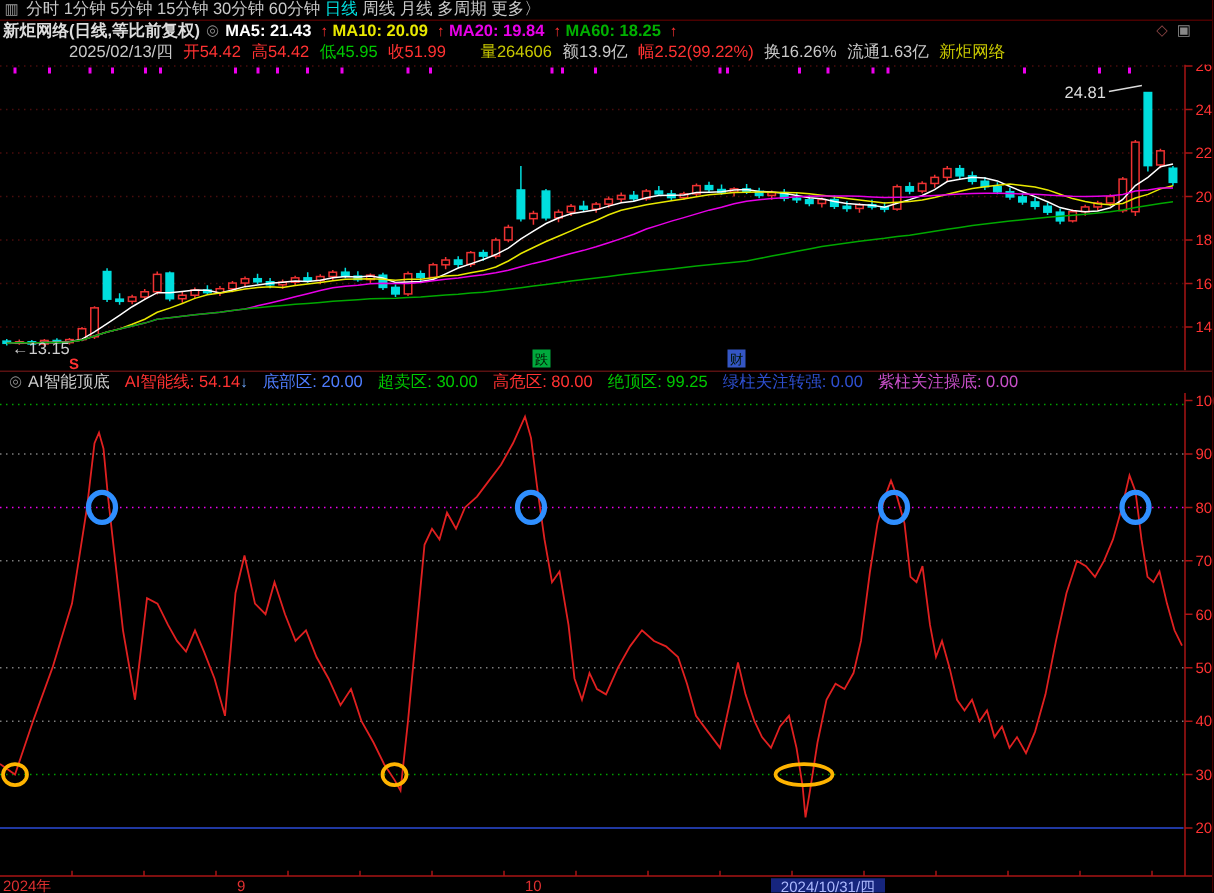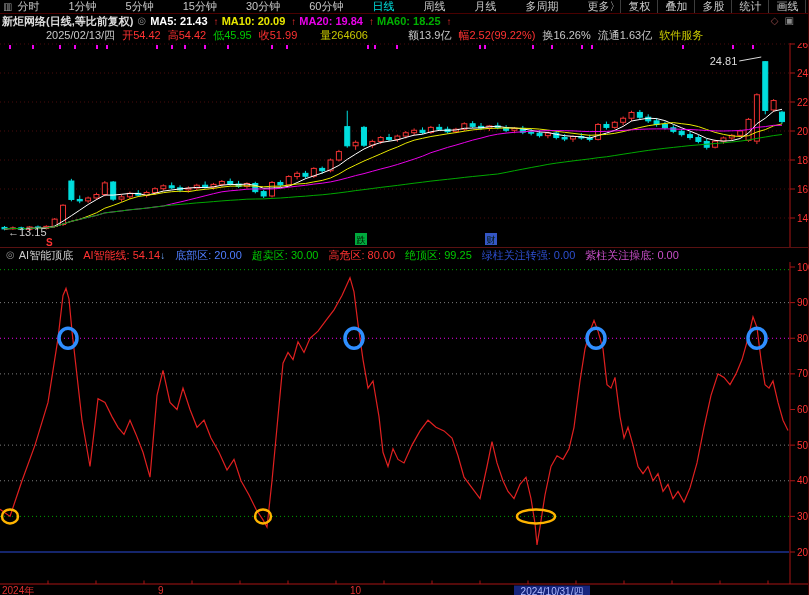--- a/index.html
+++ b/index.html
@@ -1,21 +1,21 @@
 <!DOCTYPE html>
 <html><head>
 <meta charset="utf-8">
 <style>
   html,body{margin:0;padding:0;background:#000;}
   body{width:809px;height:595px;overflow:hidden;font-family:"Liberation Sans","DejaVu Sans",sans-serif;}
   .app{position:relative;width:809px;height:595px;background:#000;border-right:1px solid #4a0000;box-sizing:border-box;}
   .row1{display:flex;align-items:center;height:13px;font-size:11px;line-height:13px;color:#c8c8c8;
         border-bottom:1px solid #4a0000;white-space:nowrap;}
   .winicon{color:#9a9a9a;font-size:10px;margin:0 5px 0 3px;}
-  .tabs{display:flex;gap:29px;}
+  .tabs{display:flex;gap:3px;}
   .tab{cursor:default;}
   .tab.active{color:#00e0e0;}
   .spacer{flex:1;}
   .rmenu{display:flex;height:13px;}
   .cell{padding:0 7px;border-left:1px solid #3d3d3d;font-size:11px;line-height:12px;}
   .cell.accent{color:#00e0e0;}
   .row2{display:flex;align-items:center;height:14px;font-size:11px;line-height:14px;color:#ddd;white-space:nowrap;padding-left:2px;font-weight:bold;}
   .cicon{color:#8a8a8a;margin:0 4px;font-size:10px;}
   .ma{margin-right:6px;text-align:center;}
   .arrow{font-size:10px;}
@@ -40,53 +40,43 @@
         <span class="tab">15分钟</span>
         <span class="tab">30分钟</span>
         <span class="tab">60分钟</span>
         <span class="tab active">日线</span>
         <span class="tab">周线</span>
         <span class="tab">月线</span>
         <span class="tab">多周期</span>
         <span class="tab">更多〉</span>
       </div>
     <div class="spacer"></div>
-    <div class="rmenu" id="rmenu">
-        <span class="cell">复权</span>
-        <span class="cell">叠加</span>
-        <span class="cell">多股</span>
-        <span class="cell">统计</span>
-        <span class="cell">画线</span>
-        <span class="cell">F10</span>
-        <span class="cell">标记</span>
-        <span class="cell accent">-自选</span>
-      </div>
   </div>
 
   <div class="row2">
     <span style="color:#ddd;">新炬网络(日线,等比前复权)</span>
     <span class="cicon">◎</span>
     <span id="maitems"><span class="ma" style="color: rgb(255, 255, 255);">MA5: 21.43</span><span class="arrow" style="color: rgb(255, 50, 50);">↑</span> <span class="ma" style="color: rgb(232, 232, 0);">MA10: 20.09</span><span class="arrow" style="color: rgb(255, 50, 50);">↑</span> <span class="ma" style="color: rgb(232, 0, 232);">MA20: 19.84</span><span class="arrow" style="color: rgb(255, 50, 50);">↑</span> <span class="ma" style="color: rgb(0, 176, 0);">MA60: 18.25</span><span class="arrow" style="color: rgb(255, 50, 50);">↑</span> </span>
     <div class="spacer"></div>
     <span style="color:#8a4444;margin-right:6px;font-size:10px;">◇</span>
     <span style="color:#8a8a8a;margin-right:14px;font-size:10px;">▣</span>
   </div>
 
   <div class="row3" id="inforow">
       <span style="color: rgb(200, 200, 200); margin-left: 44px;">2025/02/13/四</span>
       <span style="color: rgb(255, 50, 50);">开54.42</span>
       <span style="color: rgb(255, 50, 50);">高54.42</span>
       <span style="color: rgb(0, 200, 0);">低45.95</span>
       <span style="color: rgb(255, 50, 50);">收51.99</span>
       <span style="color: rgb(200, 200, 0); margin-left: 16px;">量264606</span>
-      <span style="color: rgb(200, 200, 200); margin-left: 33px;">额13.9亿</span>
+      <span style="color: rgb(200, 200, 200);">额13.9亿</span>
       <span style="color: rgb(255, 50, 50);">幅2.52(99.22%)</span>
       <span style="color: rgb(200, 200, 200);">换16.26%</span>
       <span style="color: rgb(200, 200, 200);">流通1.63亿</span>
-      <span style="color: rgb(200, 200, 0);">软件服务</span>
+      <span style="color: rgb(200, 200, 0);">新炬网络</span>
     </div>
 
   <svg id="candlesvg" width="809" height="204">
       <g>
         <line x1="0" y1="1" x2="789" y2="1" stroke="#4a0d0d" stroke-dasharray="1 3"></line>
         <line x1="790" y1="1" x2="795" y2="1" stroke="#a81414"></line>
         <text x="797" y="4.5" fill="#ff3232" font-size="10">26</text>
         <line x1="0" y1="30" x2="789" y2="30" stroke="#4a0d0d" stroke-dasharray="1 3"></line>
         <line x1="790" y1="30" x2="795" y2="30" stroke="#a81414"></line>
         <text x="797" y="33.5" fill="#ff3232" font-size="10">24</text>

